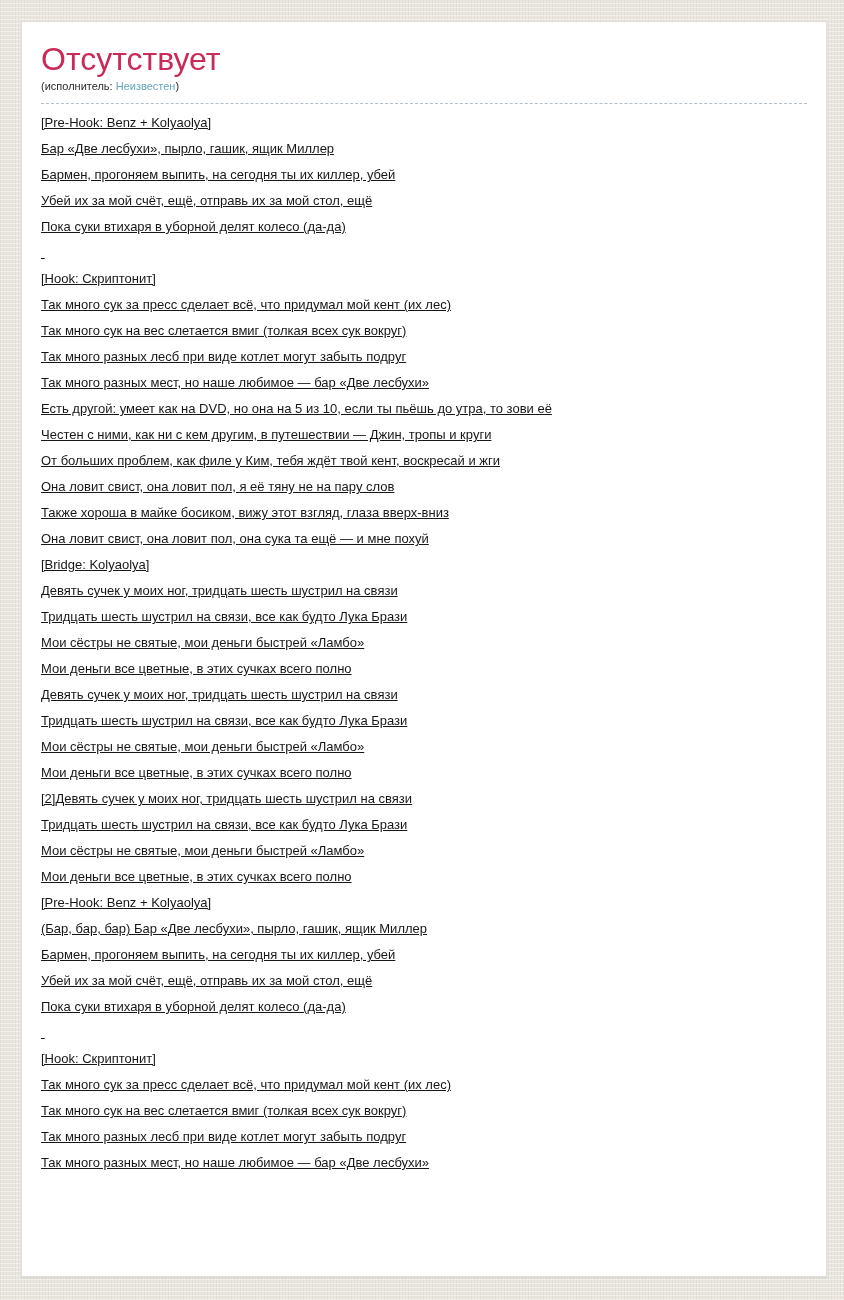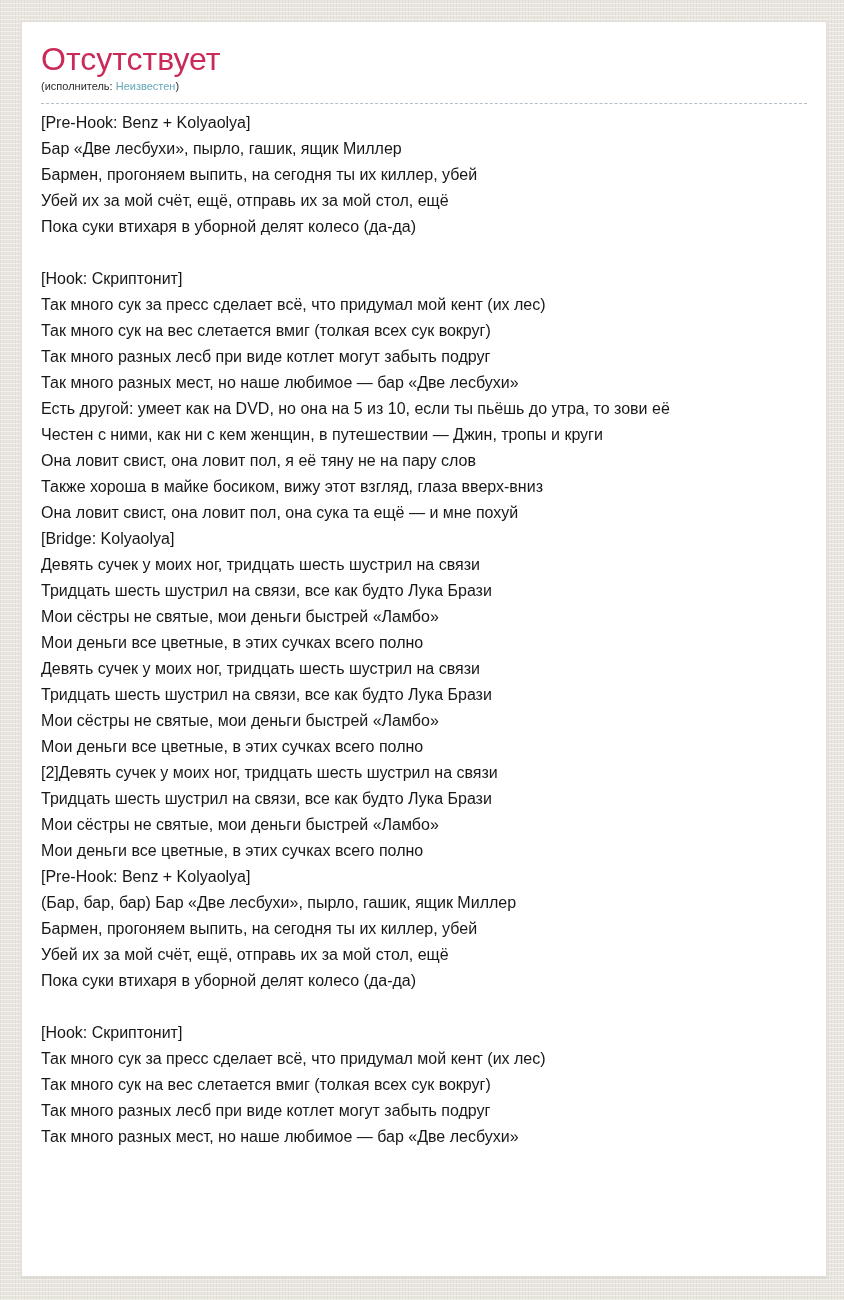--- a/index.html
+++ b/index.html
@@ -44,23 +44,24 @@
     color: #2b2b2b;
     border-bottom: 1px dashed #b3bfc9;
   }
   .artist-link {
     color: #64a8ba;
     text-decoration: none;
     cursor: pointer;
   }
   .lyrics {
     margin-top: 6px;
-    font-size: 16px;
+    font-size: 13px;
     line-height: 26px;
     color: #171717;
+    text-decoration: underline;
   }
   .line {
     white-space: nowrap;
   }
 </style>
 </head>
 <body>
 
 <div class="card">
   <h1 class="song-title">Отсутствует</h1>
@@ -73,21 +74,22 @@
       <div class="line">Бармен, прогоняем выпить, на сегодня ты их киллер, убей</div>
       <div class="line">Убей их за мой счёт, ещё, отправь их за мой стол, ещё</div>
       <div class="line">Пока суки втихаря в уборной делят колесо (да-да)</div>
       <div class="line">&nbsp;</div>
       <div class="line">[Hook: Скриптонит]</div>
       <div class="line">Так много сук за пресс сделает всё, что придумал мой кент (их лес)</div>
       <div class="line">Так много сук на вес слетается вмиг (толкая всех сук вокруг)</div>
       <div class="line">Так много разных лесб при виде котлет могут забыть подруг</div>
       <div class="line">Так много разных мест, но наше любимое — бар «Две лесбухи»</div>
       <div class="line">Есть другой: умеет как на DVD, но она на 5 из 10, если ты пьёшь до утра, то зови её</div>
-      <div class="line">Честен с ними, как ни с кем женщин, в путешествии — Джин, тропы и круги</div>
+      <div class="line">Честен с ними, как ни с кем другим, в путешествии — Джин, тропы и круги</div>
+      <div class="line">От больших проблем, как филе у Ким, тебя ждёт твой кент, воскресай и жги</div>
       <div class="line">Она ловит свист, она ловит пол, я её тяну не на пару слов</div>
       <div class="line">Также хороша в майке босиком, вижу этот взгляд, глаза вверх-вниз</div>
       <div class="line">Она ловит свист, она ловит пол, она сука та ещё — и мне похуй</div>
       <div class="line">[Bridge: Kolyaolya]</div>
       <div class="line">Девять сучек у моих ног, тридцать шесть шустрил на связи</div>
       <div class="line">Тридцать шесть шустрил на связи, все как будто Лука Брази</div>
       <div class="line">Мои сёстры не святые, мои деньги быстрей «Ламбо»</div>
       <div class="line">Мои деньги все цветные, в этих сучках всего полно</div>
       <div class="line">Девять сучек у моих ног, тридцать шесть шустрил на связи</div>
       <div class="line">Тридцать шесть шустрил на связи, все как будто Лука Брази</div>

